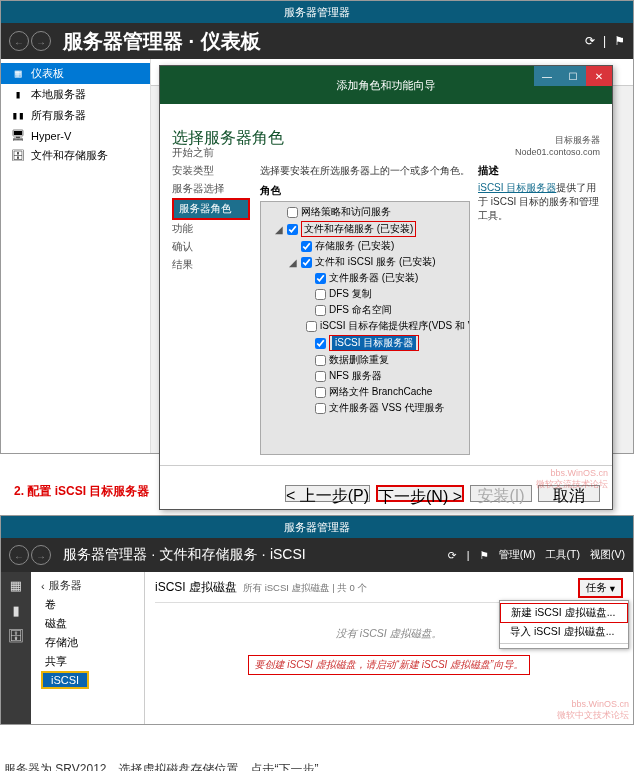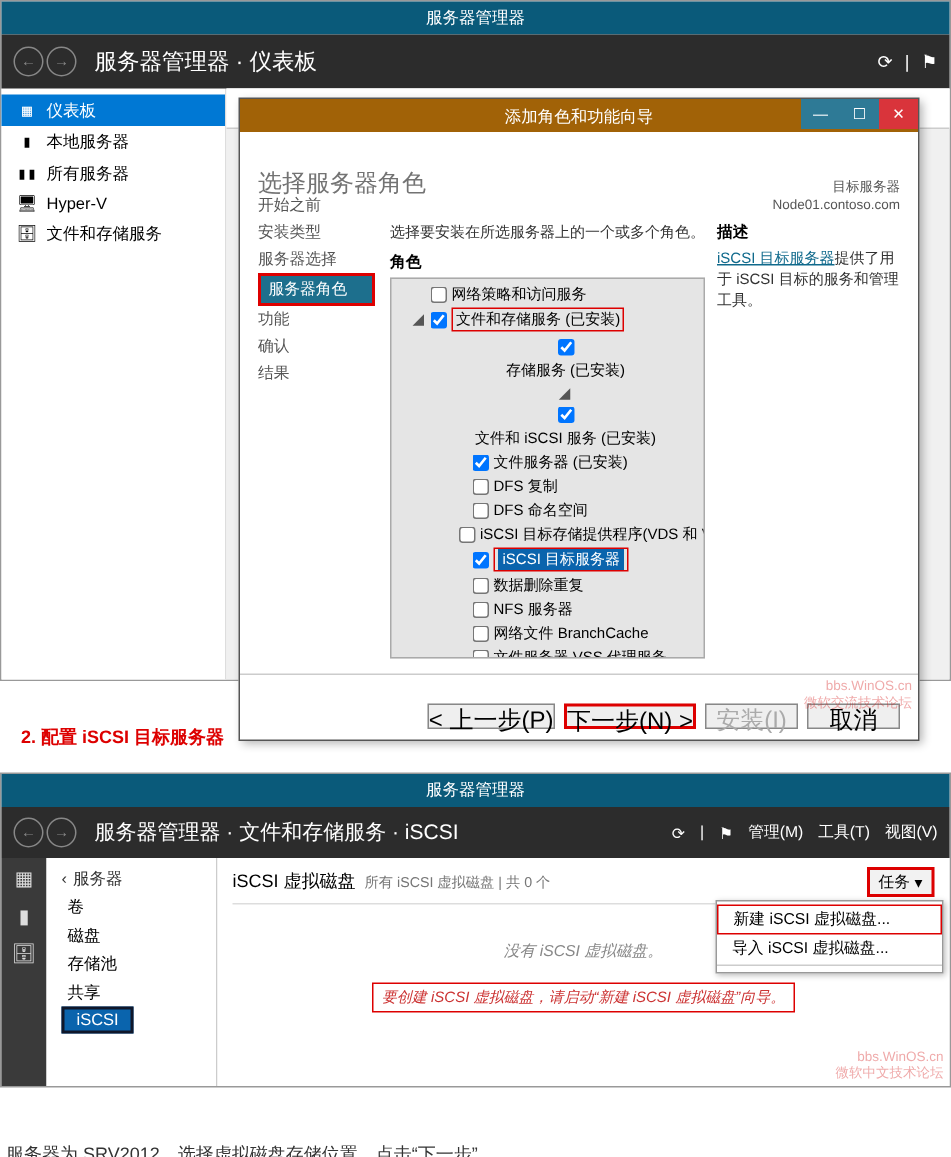--- a/index.html
+++ b/index.html
@@ -3,52 +3,52 @@
 <meta charset="utf-8">
 <style>
   * { box-sizing: border-box; margin: 0; padding: 0; }
   body { font-family: "Microsoft YaHei", SimSun, Arial, sans-serif; font-size: 11px; background: #fff; width: 634px; }
 
   
   .shot1 { width: 634px; border: 1px solid #999; }
   .s1-titlebar { background: #0a5a7a; color: #fff; text-align: center; height: 22px; line-height: 22px; font-size: 11px; }
   .s1-header { background: #2c2c2c; color: #fff; height: 36px; display: flex; align-items: center; padding: 0 8px; position: relative; }
   .nav-circle { width: 20px; height: 20px; border: 1px solid #888; border-radius: 50%; display: inline-flex; align-items: center; justify-content: center; color: #888; font-size: 10px; margin-right: 2px; }
-  .s1-header .title { font-size: 15px; margin-left: 10px; }
+  .s1-header .title { font-size: 20px; margin-left: 10px; font-weight: bold; }
   .s1-header .right-icons { margin-left: auto; display: flex; gap: 8px; color: #fff; font-size: 12px; }
   .s1-body { display: flex; height: 394px; }
   .s1-sidebar { width: 150px; background: #fff; border-right: 1px solid #ddd; padding: 4px 0; }
   .side-item { display: flex; align-items: center; gap: 6px; padding: 3px 10px; font-size: 11px; cursor: pointer; }
   .side-item.active { background: #0078d4; color: #fff; }
   .side-icon { width: 14px; text-align: center; font-family: monospace; }
   .s1-main { flex: 1; position: relative; background: #f0f0f0; }
   .welcome { padding: 6px 12px; font-size: 10.5px; color: #333; background: #fff; border-bottom: 1px solid #ccc; }
 
   
   .wizard { position: absolute; top: 6px; left: 8px; width: 454px; background: #fff; border: 1px solid #555; box-shadow: 2px 2px 6px rgba(0,0,0,0.3); }
-  .wizard-tb { background: #a16207; color: #fff; height: 22px; display: flex; align-items: center; justify-content: center; position: relative; font-size: 11px; }
+  .wizard-tb { background: #14532d; color: #fff; height: 38px; display: flex; align-items: center; justify-content: center; position: relative; font-size: 11px; }
   .winbtns { position: absolute; right: 0; top: 0; display: flex; }
   .winbtn { width: 26px; height: 20px; display: flex; align-items: center; justify-content: center; font-size: 10px; color:#fff; cursor:pointer; }
   .winbtn.min { background: #2e7a96; }
   .winbtn.max { background: #2e7a96; }
   .winbtn.close { background: #d9343b; }
   .wizard-body { display: flex; }
   .wizard-left { width: 96px; padding: 40px 6px 6px 12px; font-size: 10.5px; color: #555; }
   .wizard-left .step { padding: 2px 0; cursor: pointer; }
   .wizard-left .step.active { background: #1d6f8d; color: #fff; padding: 2px 5px; border: 2px solid #d00; }
-  .wizard-head { position: absolute; top: 24px; left: 12px; font-size: 16px; color: #737373; }
+  .wizard-head { position: absolute; top: 24px; left: 12px; font-size: 16px; color: #14532d; }
   .wizard-sub { position: absolute; right: 12px; top: 30px; text-align: right; font-size: 9px; color: #555; }
   .wizard-right { flex: 1; padding: 60px 10px 10px 4px; display: flex; gap: 8px; }
   .roles-col { width: 210px; }
   .roles-col .instr { font-size: 10px; margin-bottom: 6px; color:#333; }
   .roles-col .col-label, .desc-col .col-label { font-weight: bold; font-size: 10.5px; margin-bottom: 3px; }
   .roles-tree { border: 1px solid #aaa; height: 254px; background: #e5e5e5; overflow: hidden; padding: 2px 0; font-size: 10px; }
   .tree-row { display: flex; align-items: center; gap: 3px; padding: 1px 4px; white-space: nowrap; }
   .tree-row input[type=checkbox] { width: 11px; height: 11px; }
-  .ind1 { padding-left: 14px; } .ind2 { padding-left: 28px; flex-direction: column; } .ind3 { padding-left: 42px; }
+  .ind1 { padding-left: 14px; } .ind2 { padding-left: 28px; } .ind3 { padding-left: 42px; }
   .hl-red { border: 1.5px solid #d00; display: inline-flex; align-items: center; gap:3px; padding: 0 2px; }
   .sel-blue { background: #0a64ad; color: #fff; padding: 0 3px; }
   .desc-col { flex: 1; }
   .desc-text { font-size: 10px; color: #333; }
   .desc-text .link { color: #106a8c; text-decoration: underline; }
   .wizard-foot { height: 44px; border-top: 1px solid #ccc; display: flex; align-items: center; justify-content: flex-end; gap: 6px; padding: 0 12px; }
   .wbtn { height: 17px; min-width: 62px; border: 1px solid #888; background: #efefef; font-size: 16px; cursor: pointer; margin-top: 12px; }
   .wbtn.disabled { color: #aaa; }
   .wbtn.hl { border: 2px solid #d00; }
 
@@ -63,28 +63,28 @@
   .shot2 { width: 634px; border: 1px solid #999; }
   .s2-titlebar { background: #0a5a7a; color: #fff; text-align: center; height: 22px; line-height: 22px; font-size: 11px; }
   .s2-header { background: #2c2c2c; color: #fff; height: 34px; display: flex; align-items: center; padding: 0 8px; }
   .s2-header .title { font-size: 14px; margin-left: 10px; }
   .s2-header .menu { margin-left: auto; font-size: 10.5px; display: flex; gap: 10px; align-items: center; }
   .s2-body { display: flex; height: 152px; position: relative; }
   .s2-iconcol { width: 30px; background: #3a3a3a; display: flex; flex-direction: column; align-items: center; padding-top: 6px; gap: 10px; color: #ddd; font-size: 13px; }
   .s2-sidebar { width: 114px; background: #fff; border-right: 1px solid #ccc; padding-top: 4px; }
   .s2-side-top { display: flex; align-items: center; padding: 2px 10px; font-size: 11px; color:#333; gap:4px; }
   .s2-side-item { padding: 2px 14px; font-size: 11px; cursor: pointer; }
-  .s2-side-item.active { background: #0a64ad; color: #fff; border: 2px solid #0f172a; display:inline-block; margin-left:10px; padding:1px 8px; }
+  .s2-side-item.active { background: #0a64ad; color: #fff; border: 2px solid #eab308; display:inline-block; margin-left:10px; padding:1px 8px; }
   .s2-main { flex: 1; background: #fff; padding: 6px 10px; position: relative; }
   .s2-main-head { display: flex; align-items: baseline; gap: 6px; font-size: 12px; border-bottom: 1px solid #ddd; padding-bottom: 4px; }
   .s2-main-head .sub { font-size: 9.5px; color: #777; }
   .s2-main-head .tasks { margin-left: auto; border: 2px solid #d00; padding: 1px 6px; background:#f2f2f2; cursor:pointer; font-size:10.5px; display:flex; align-items:center; gap:3px; }
   .s2-empty { text-align: center; font-style: italic; color: #888; font-size: 10.5px; margin-top: 24px; }
   .s2-hint { display: inline-block; border: 1.5px solid #d00; color: #c33; font-size: 10px; padding: 2px 6px; margin-top: 14px; font-style: italic; }
-  .s2-menu { position: absolute; right: 4px; top: 28px; width: 152px; background: #fff; border: 1px solid #999; box-shadow: 1px 1px 4px rgba(0,0,0,.3); font-size: 10.5px; padding: 2px 0; }
+  .s2-menu { position: absolute; right: 4px; top: 28px; width: 130px; background: #fff; border: 1px solid #999; box-shadow: 1px 1px 4px rgba(0,0,0,.3); font-size: 10.5px; padding: 2px 0; }
   .s2-menu .mi { padding: 2px 10px; cursor: pointer; }
   .s2-menu .mi.hl { border: 1.5px solid #d00; }
   .s2-menu hr { border: none; border-top: 1px solid #ccc; margin: 2px 0; }
 
   .shot2 .watermark2 { position:absolute; right:4px; bottom:2px; font-size:9px; color: rgba(214,40,40,0.4); text-align:right; pointer-events:none; }
 
   .doc-text2 { padding: 36px 14px 18px 4px; font-size: 12px; color: #333; }
 </style>
 </head>
 <body>

